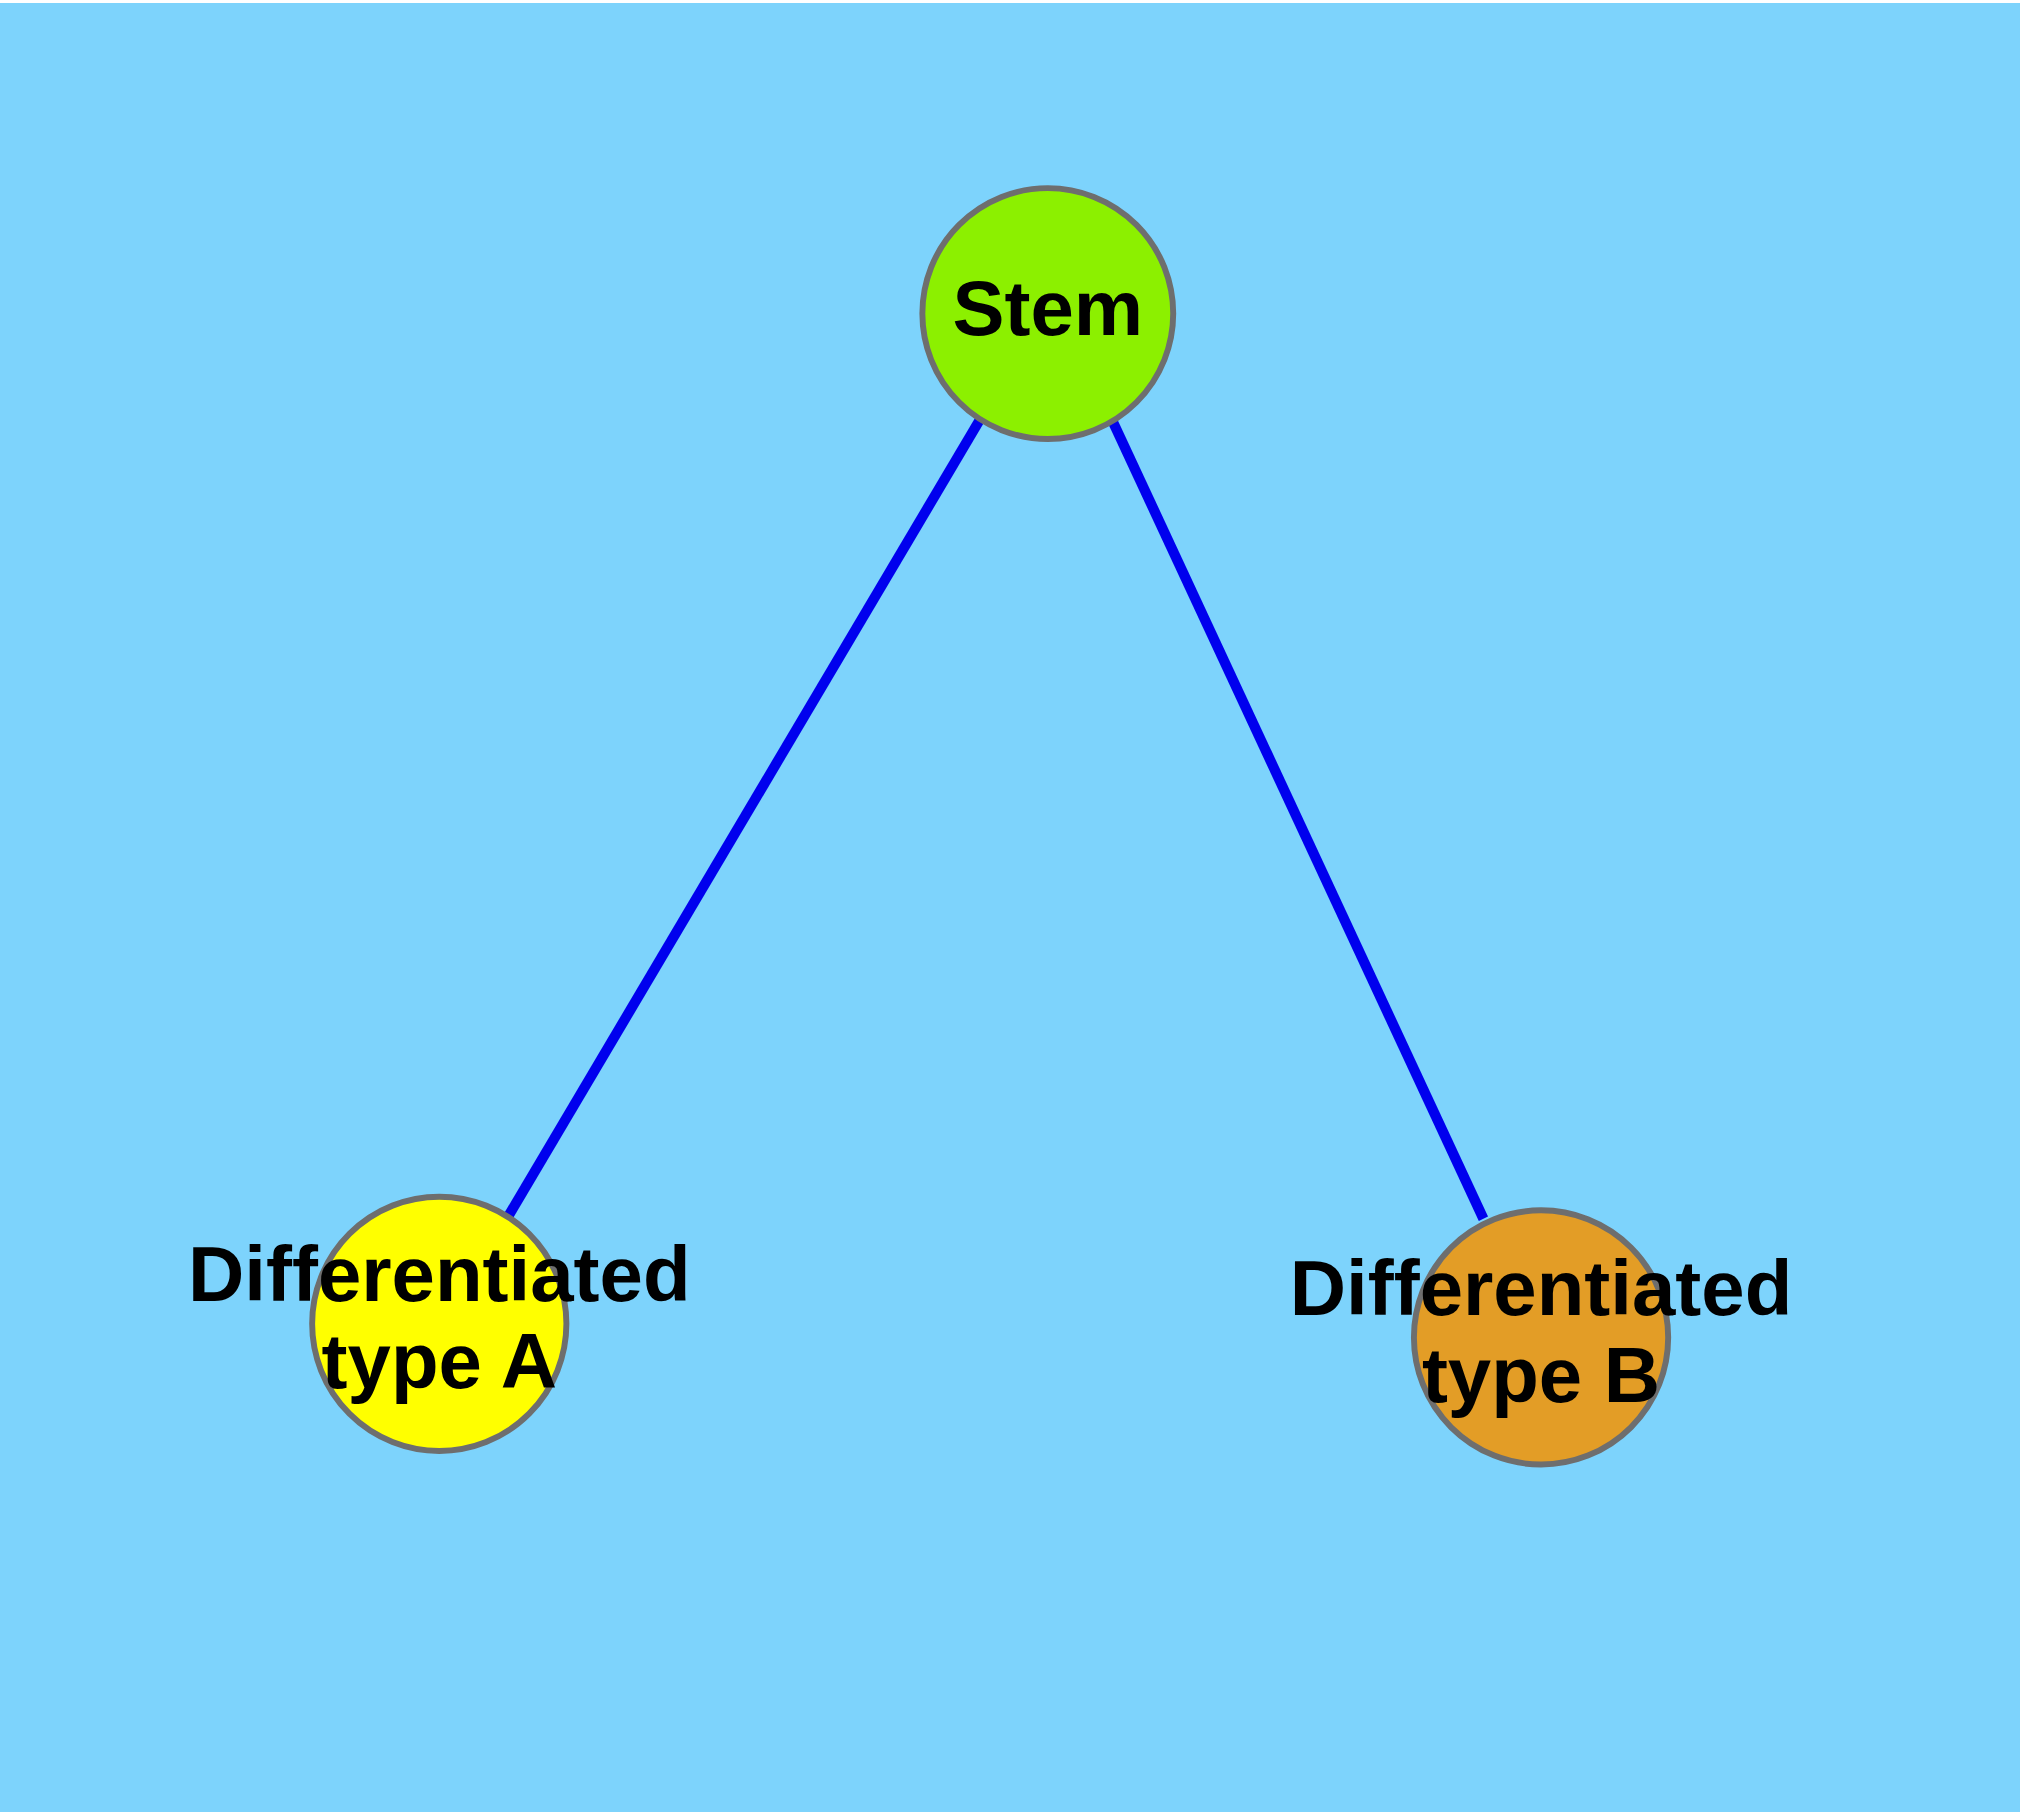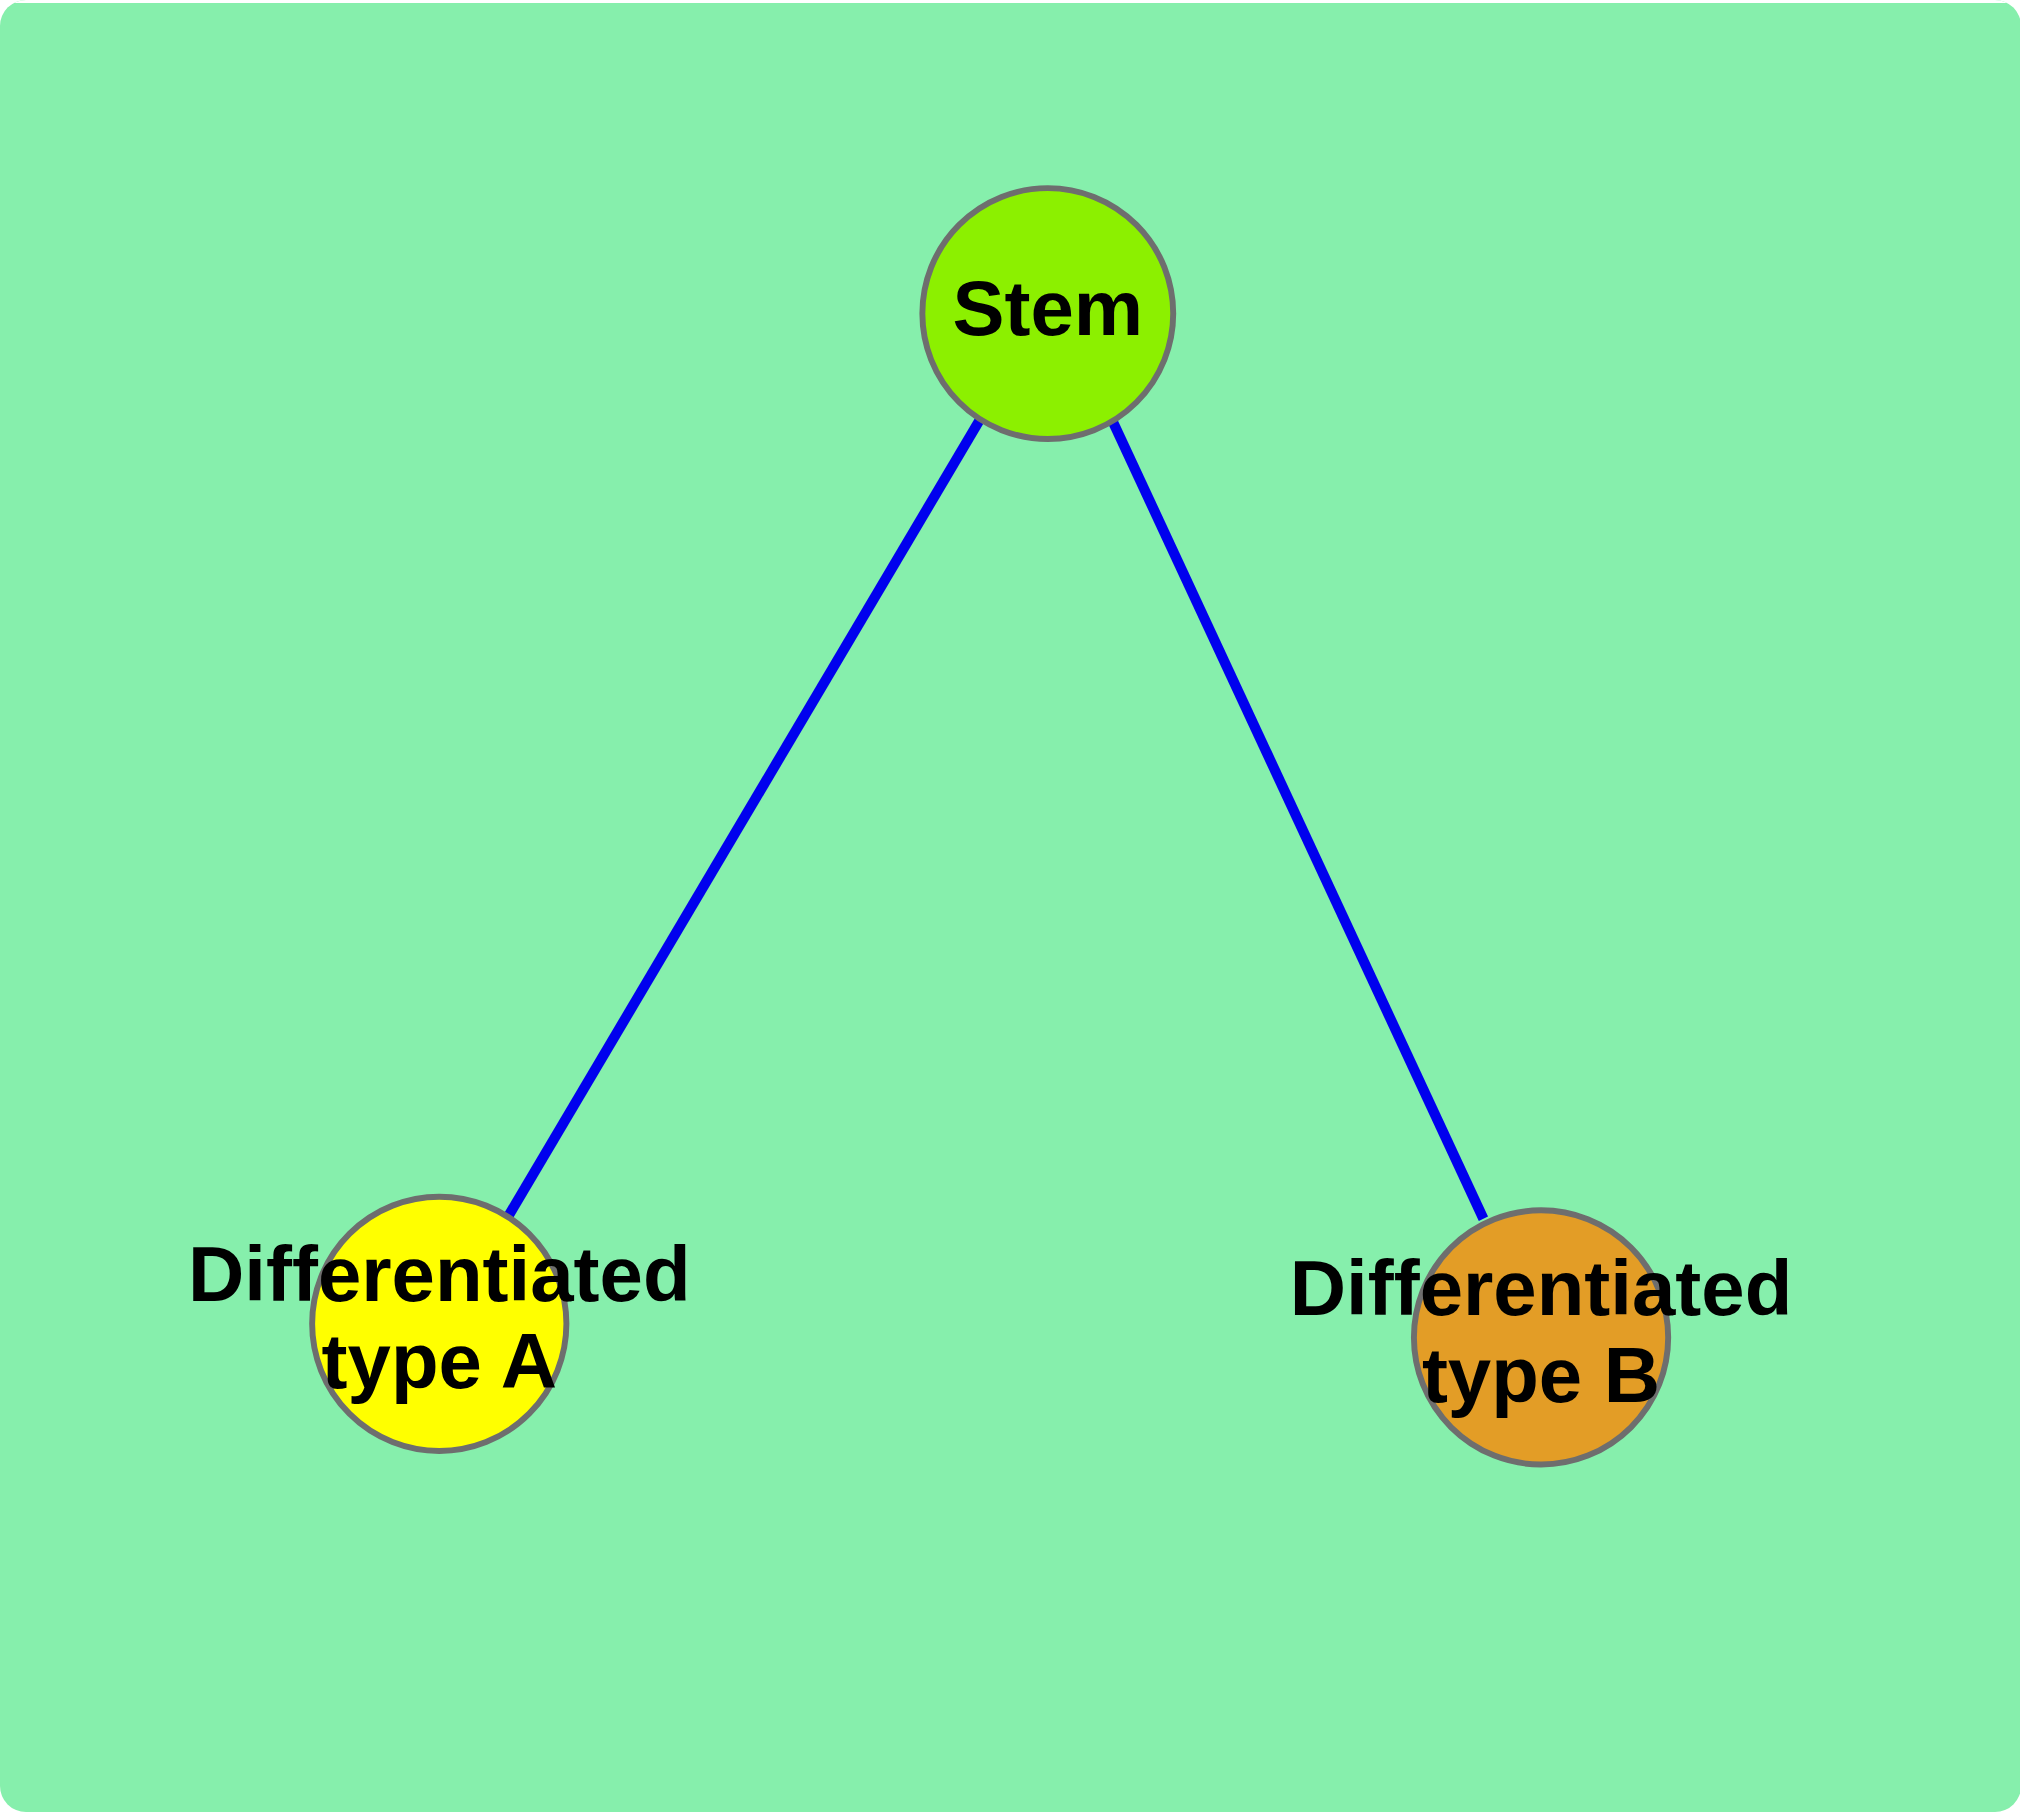--- a/index.html
+++ b/index.html
@@ -42,21 +42,21 @@
   .edge-line {
     stroke-linecap: butt;
   }
   .node-circle {
     stroke-width: 7;
   }
 </style>
 </head>
 <body>
 
-<div id="canvas" style="background: #86efac; border-radius: 26px;">
+<div id="canvas" style="background: #7dd3fc;">
   <svg id="graph-svg" viewBox="0 0 2384 2138">
 
     <g>
       <line class="edge-line" x1="1156" y1="495" x2="600" y2="1434" stroke="#0000ee" stroke-width="12"></line>
       <line class="edge-line" x1="1313" y1="498" x2="1750" y2="1438" stroke="#0000ee" stroke-width="12"></line>
     </g>
 
     <g>
       <circle class="node-circle" cx="1236" cy="370" r="148" fill="#8cf000" stroke="#6e6e6e"></circle>
       <circle class="node-circle" cx="518" cy="1562" r="150" fill="#ffff00" stroke="#6e6e6e"></circle>

